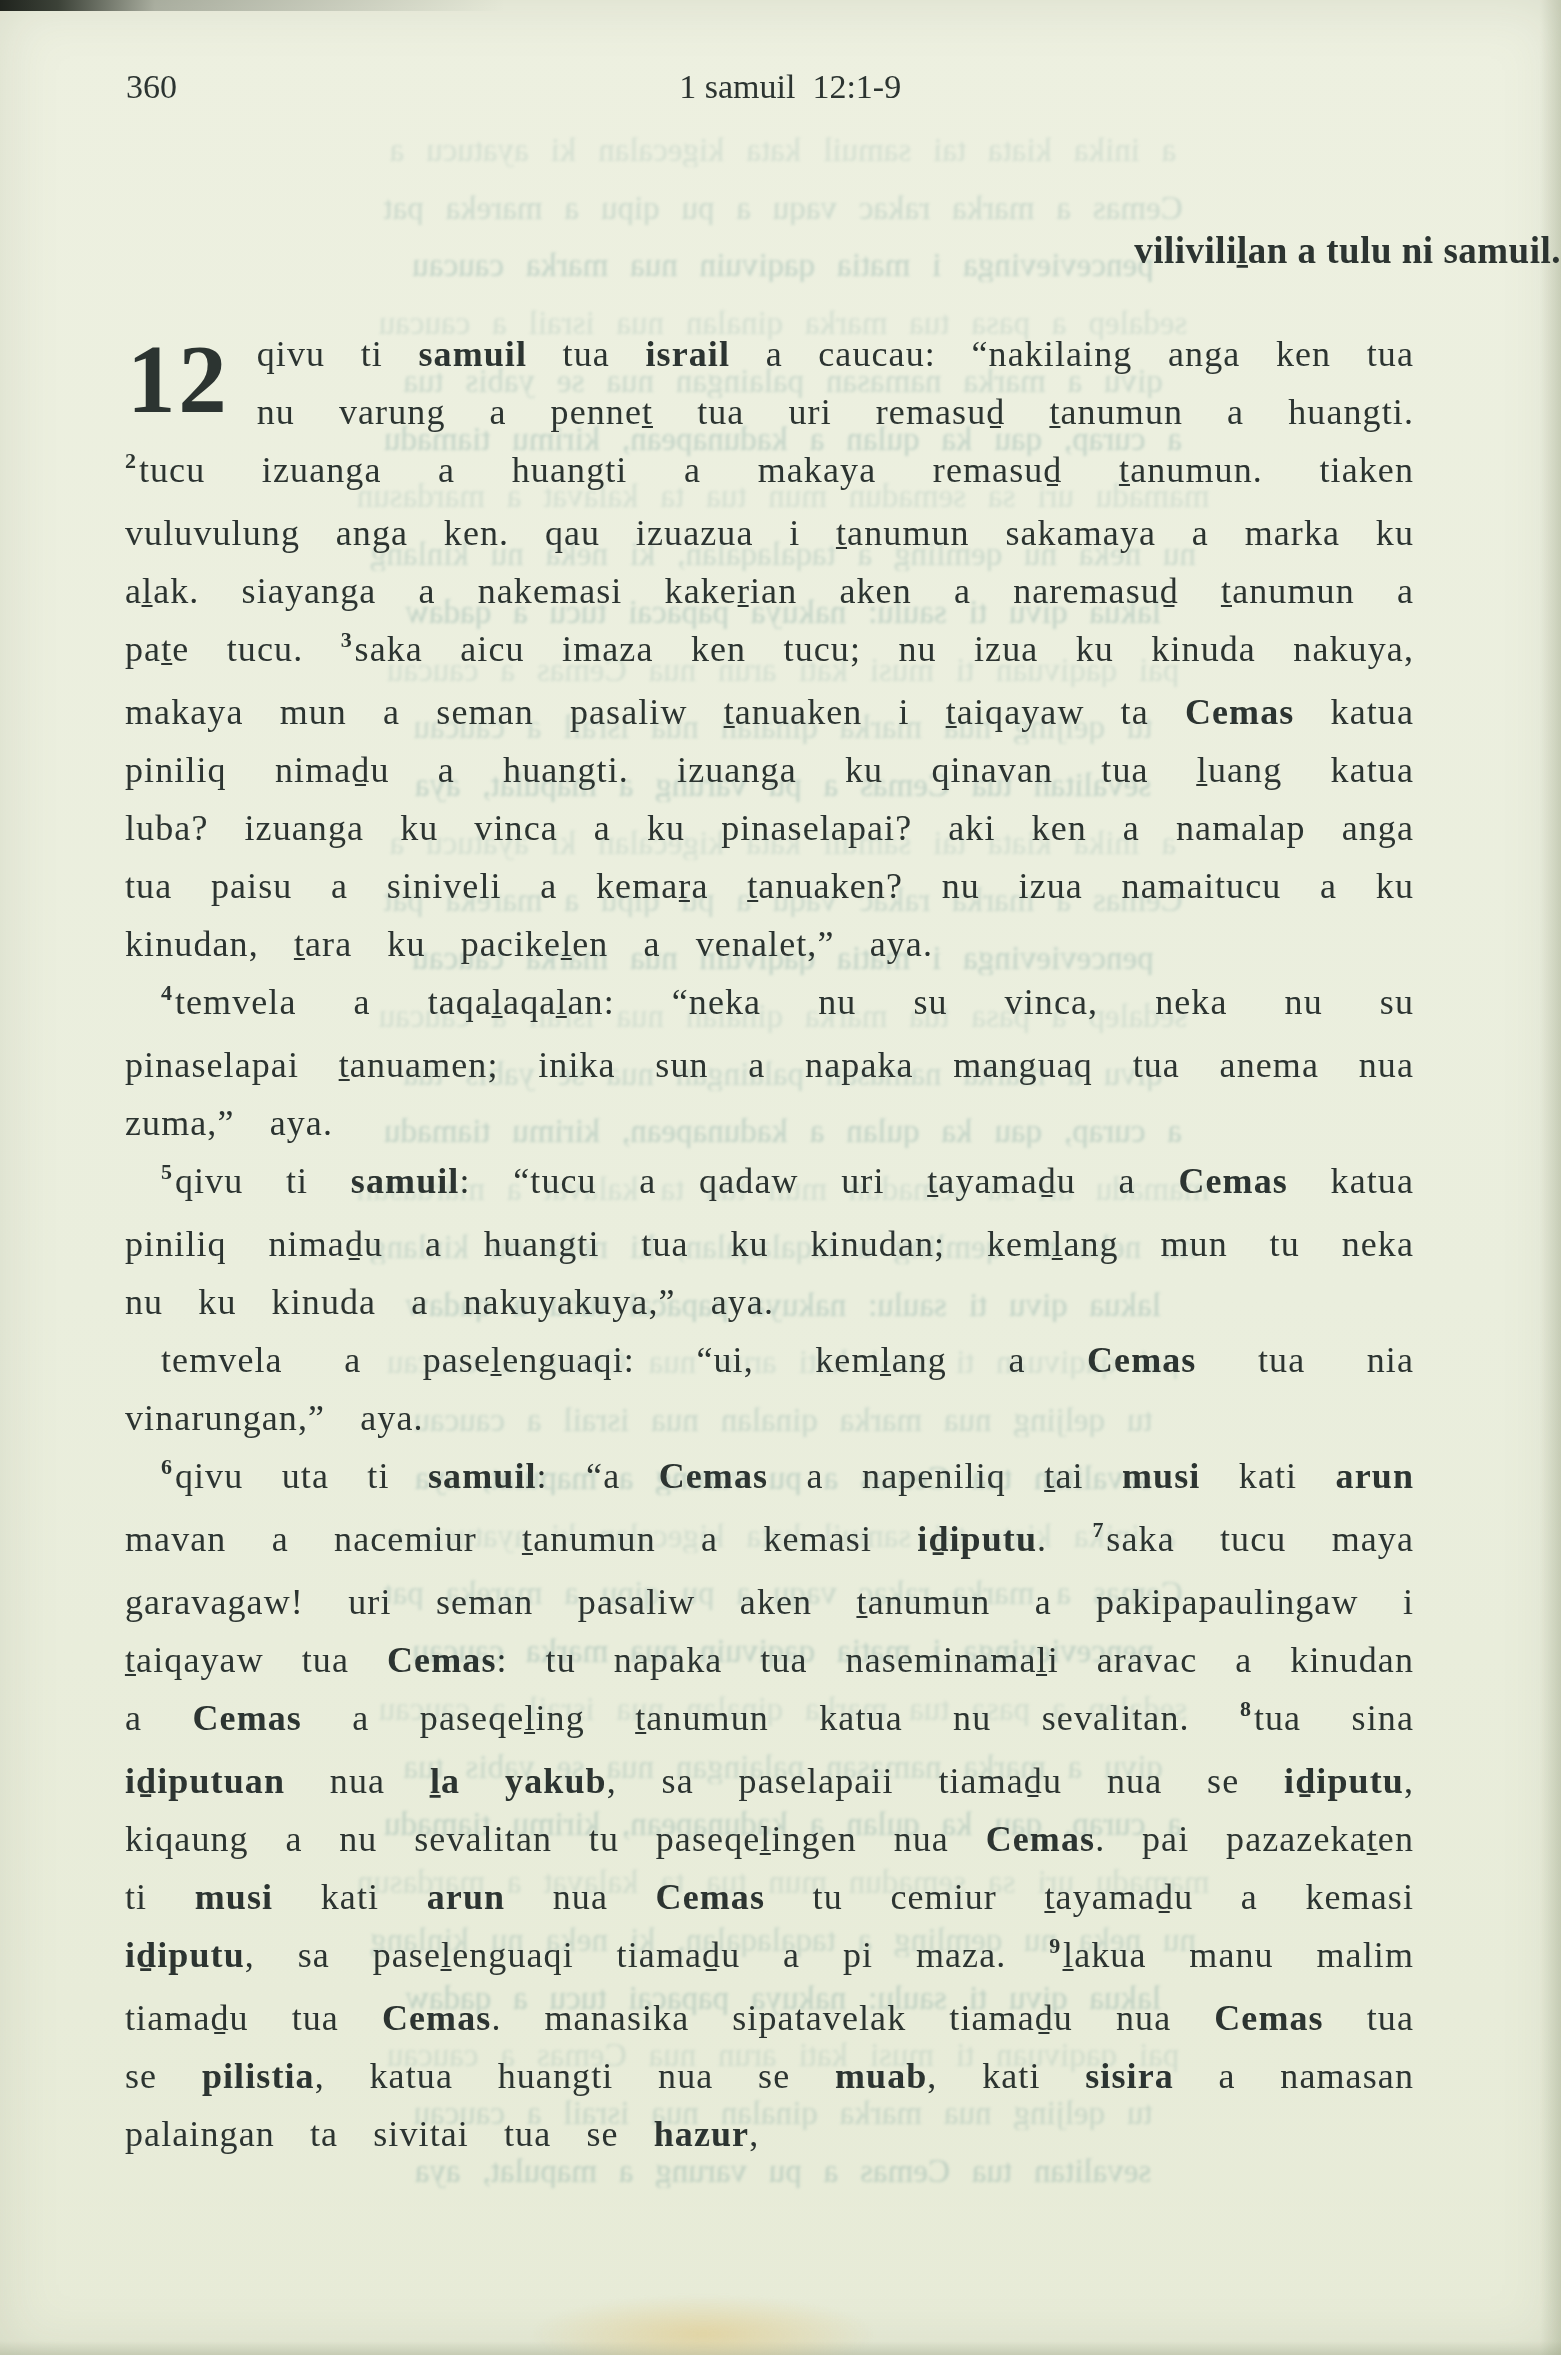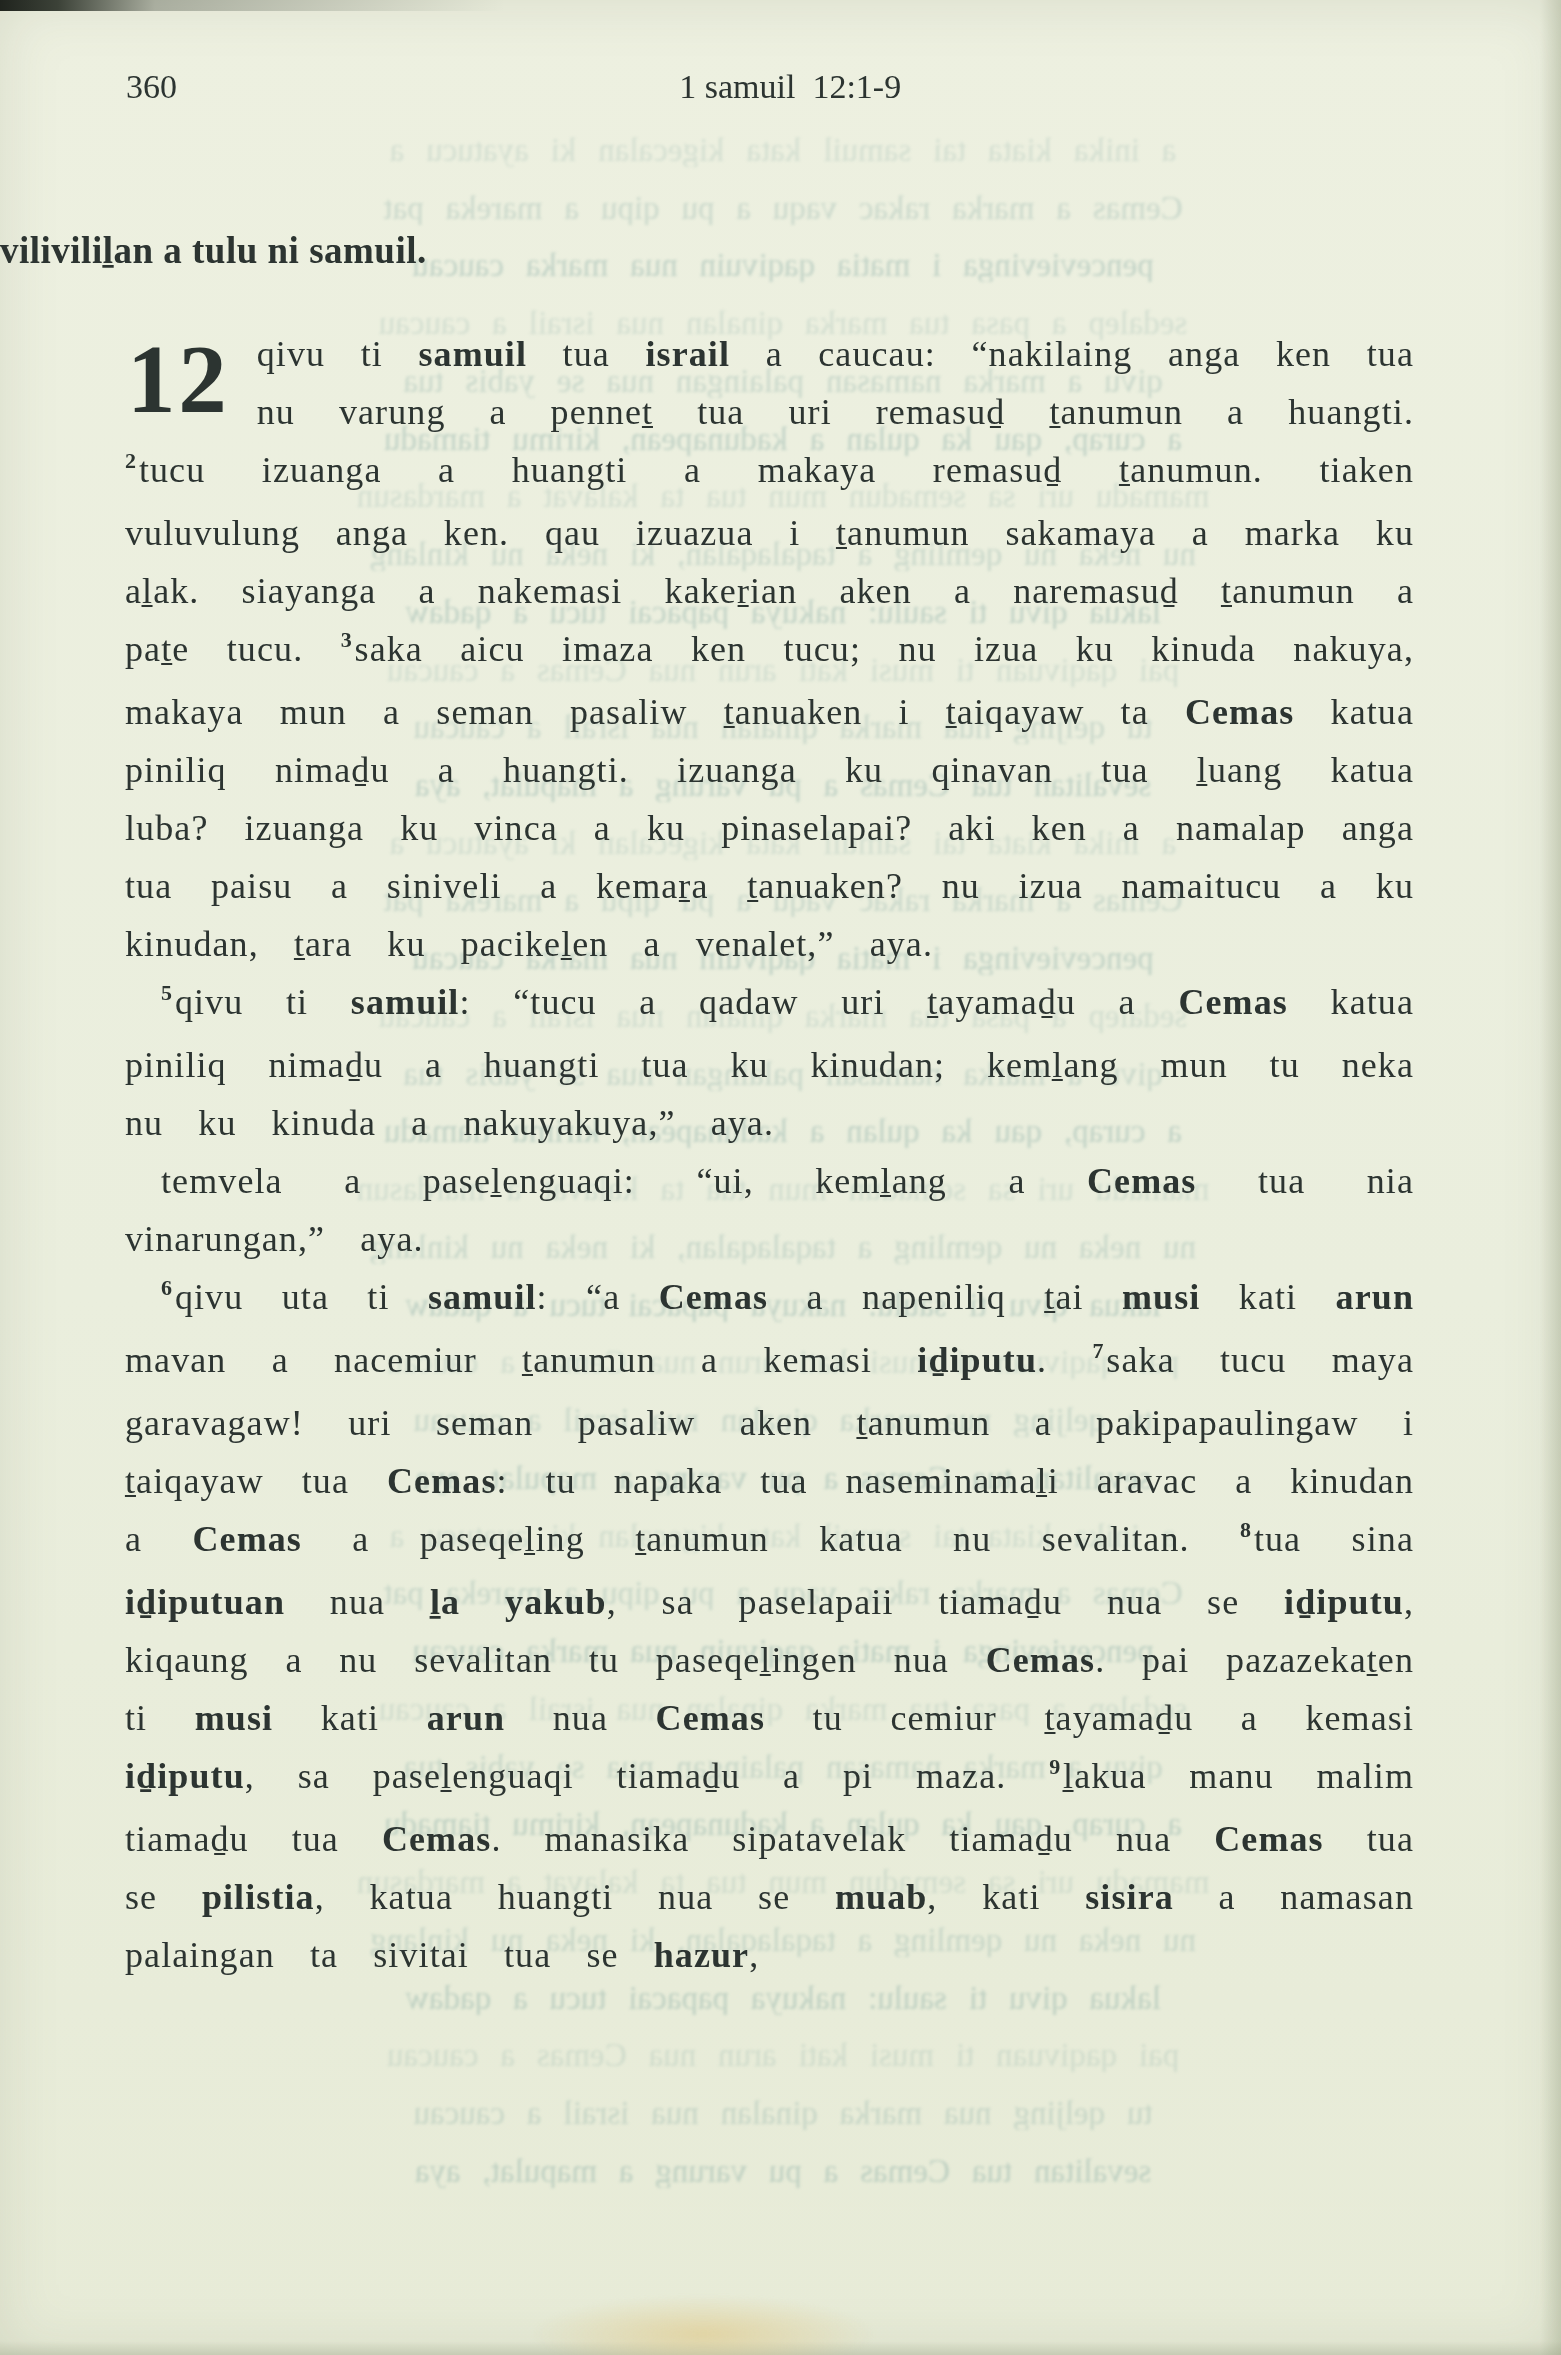--- a/index.html
+++ b/index.html
@@ -42,21 +42,21 @@
     white-space:nowrap; overflow:hidden;
     text-align:center;
     word-spacing:13.6px;
   }
   
   .header-row { position:absolute; top:68px; left:0; width:100%; font-size:34px; }
   .page-number { position:absolute; left:126px; top:0; }
   .running-head { position:absolute; left:19.4px; right:0; text-align:center; }
   .section-title {
     position:absolute; top:229px; left:0; width:100%;
-    text-align:left; font-weight:bold; font-size:37px;
+    text-align:right; font-weight:bold; font-size:37px;
     letter-spacing:0.5px;
   }
   .body-text {
     position:absolute; left:125px; top:301px; width:1289px;
     font-size:36px; line-height:58px;
     text-align:justify;
     letter-spacing:1.1px;
     word-spacing:25px;
     margin-top:24px;
   }
@@ -126,19 +126,20 @@
 
   <div class="header-row">
     <span class="page-number">360</span>
     <span class="running-head">1 samuil 12:1-9</span>
   </div>
 
   <div class="section-title">viliviliḻan a tulu ni samuil.</div>
 
   <div class="body-text">
       <div class="para"><span class="dropcap">12</span><span>qivu ti </span><span class="bold">samuil</span><span> tua </span><span class="bold">israil</span><span> a caucau: “nakilaing anga ken tua nu varung a penneṯ tua uri remasuḏ ṯanumun a huangti. </span><span class="sup">2</span><span>tucu izuanga a huangti a makaya remasuḏ ṯanumun. tiaken vuluvulung anga ken. qau izuazua i ṯanumun sakamaya a marka ku aḻak. siayanga a nakemasi kakeṟian aken a naremasuḏ ṯanumun a paṯe tucu. </span><span class="sup">3</span><span>saka aicu imaza ken tucu; nu izua ku kinuda nakuya, makaya mun a seman pasaliw ṯanuaken i ṯaiqayaw ta </span><span class="bold">Cemas</span><span> katua piniliq nimaḏu a huangti. izuanga ku qinavan tua ḻuang katua luba? izuanga ku vinca a ku pinaselapai? aki ken a namalap anga tua paisu a siniveli a kemaṟa ṯanuaken? nu izua namaitucu a ku kinudan, ṯara ku pacikeḻen a venalet,” aya.</span></div>
+      <div class="para indent"><span class="sup">4</span><span>temvela a taqaḻaqaḻan: “neka nu su vinca, neka nu su pinaselapai ṯanuamen; inika sun a napaka manguaq tua anema nua zuma,” aya.</span></div>
       <div class="para indent"><span class="sup">5</span><span>qivu ti </span><span class="bold">samuil</span><span>: “tucu a qadaw uri ṯayamaḏu a </span><span class="bold">Cemas</span><span> katua piniliq nimaḏu a huangti tua ku kinudan; kemḻang mun tu neka nu ku kinuda a nakuyakuya,” aya.</span></div>
       <div class="para indent"><span>temvela a paseḻenguaqi: “ui, kemḻang a </span><span class="bold">Cemas</span><span> tua nia vinarungan,” aya.</span></div>
       <div class="para indent"><span class="sup">6</span><span>qivu uta ti </span><span class="bold">samuil</span><span>: “a </span><span class="bold">Cemas</span><span> a napeniliq ṯai </span><span class="bold">musi</span><span> kati </span><span class="bold">arun</span><span> mavan a nacemiur ṯanumun a kemasi </span><span class="bold">iḏiputu</span><span>. </span><span class="sup">7</span><span>saka tucu maya garavagaw! uri seman pasaliw aken ṯanumun a pakipapaulingaw i ṯaiqayaw tua </span><span class="bold">Cemas</span><span>: tu napaka tua naseminamaḻi aravac a kinudan a </span><span class="bold">Cemas</span><span> a paseqeḻing ṯanumun katua nu sevalitan. </span><span class="sup">8</span><span>tua sina </span><span class="bold">iḏiputuan</span><span> nua </span><span class="bold">ḻa yakub</span><span>, sa paselapaii tiamaḏu nua se </span><span class="bold">iḏiputu</span><span>, kiqaung a nu sevalitan tu paseqeḻingen nua </span><span class="bold">Cemas</span><span>. pai pazazekaṯen ti </span><span class="bold">musi</span><span> kati </span><span class="bold">arun</span><span> nua </span><span class="bold">Cemas</span><span> tu cemiur ṯayamaḏu a kemasi </span><span class="bold">iḏiputu</span><span>, sa paseḻenguaqi tiamaḏu a pi maza. </span><span class="sup">9</span><span>ḻakua manu malim tiamaḏu tua </span><span class="bold">Cemas</span><span>. manasika sipatavelak tiamaḏu nua </span><span class="bold">Cemas</span><span> tua se </span><span class="bold">pilistia</span><span>, katua huangti nua se </span><span class="bold">muab</span><span>, kati </span><span class="bold">sisira</span><span> a namasan palaingan ta sivitai tua se </span><span class="bold">hazur</span><span>,</span></div>
     </div>
 
 </div>
 
 
 </body></html>

